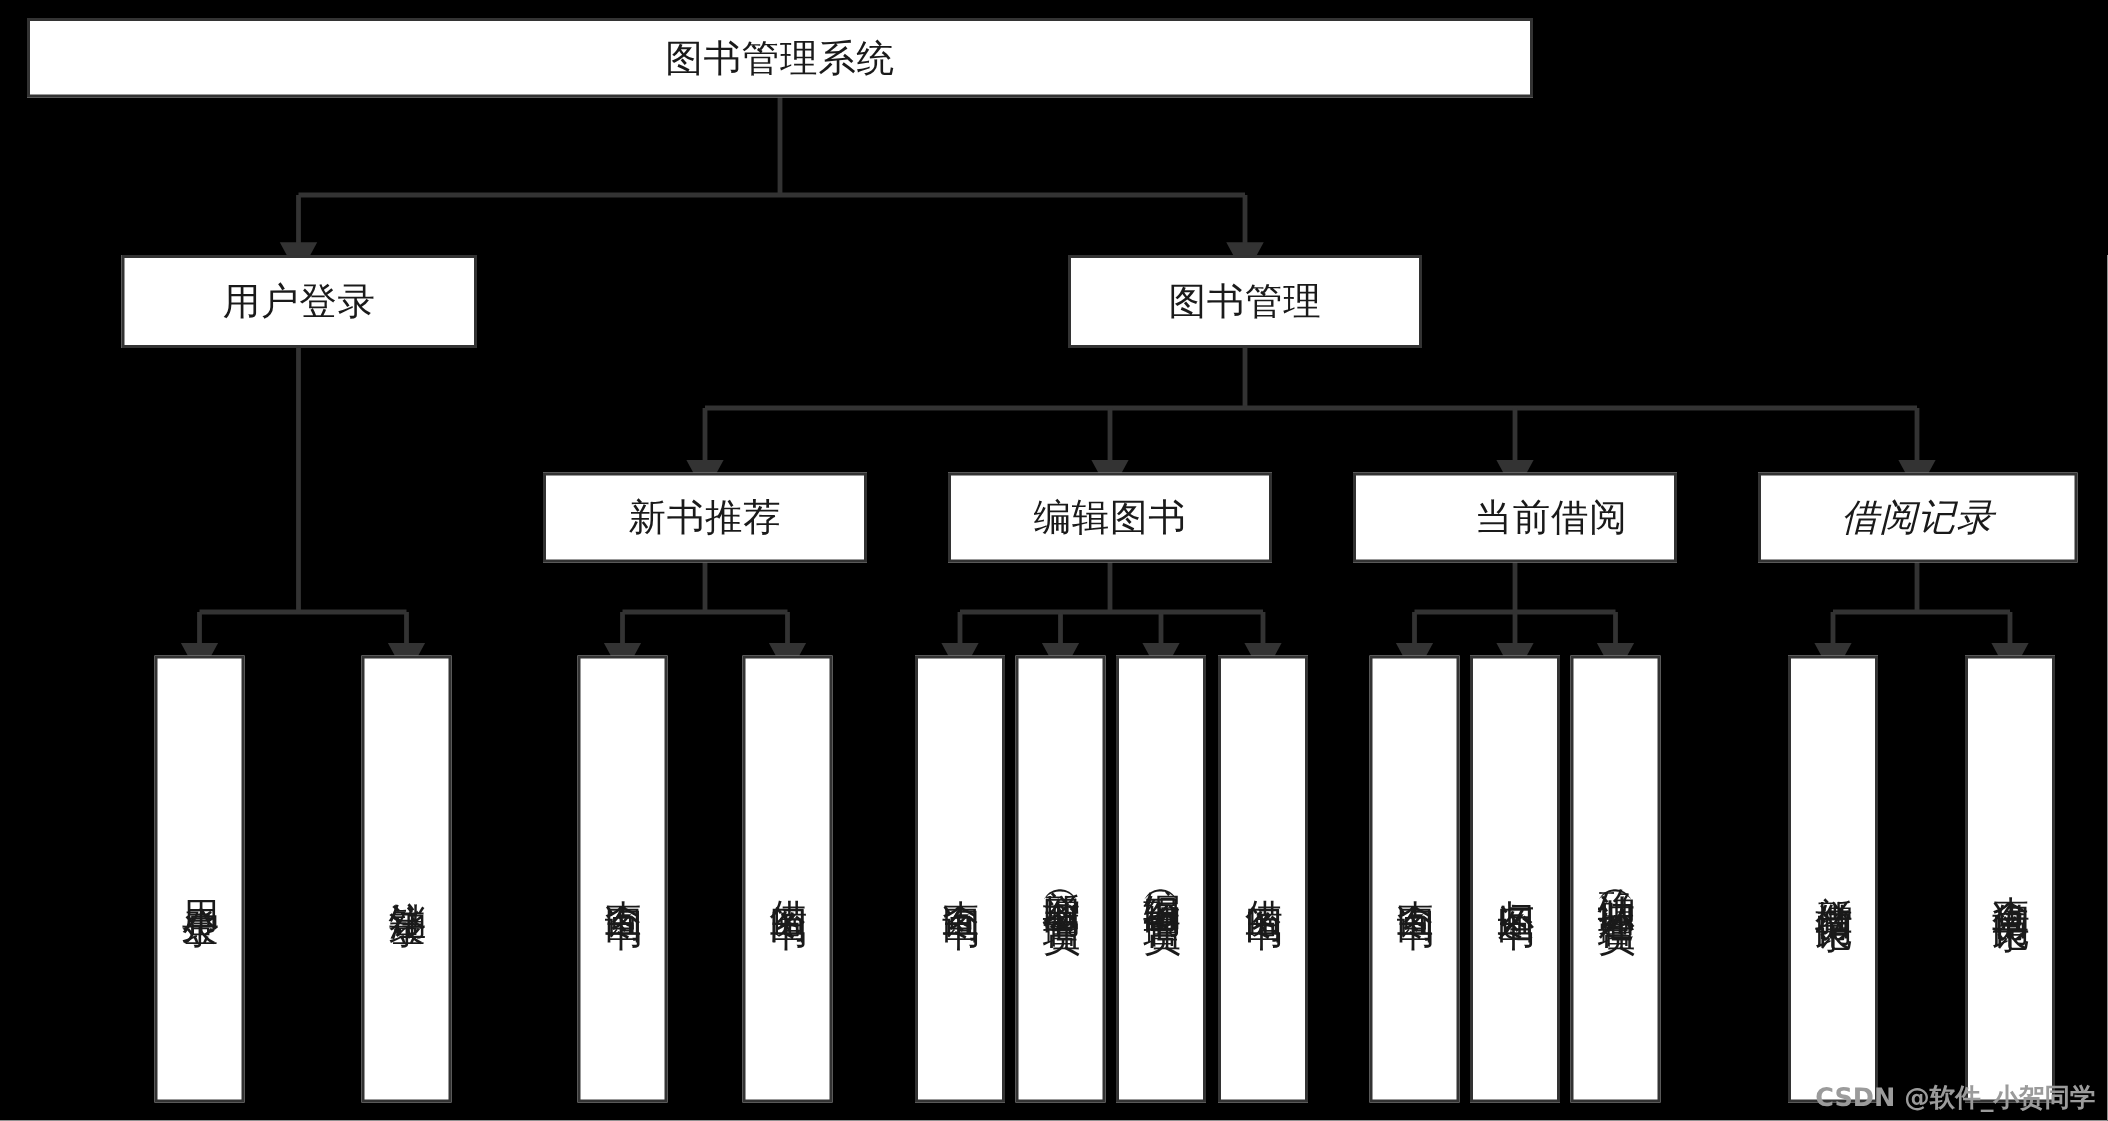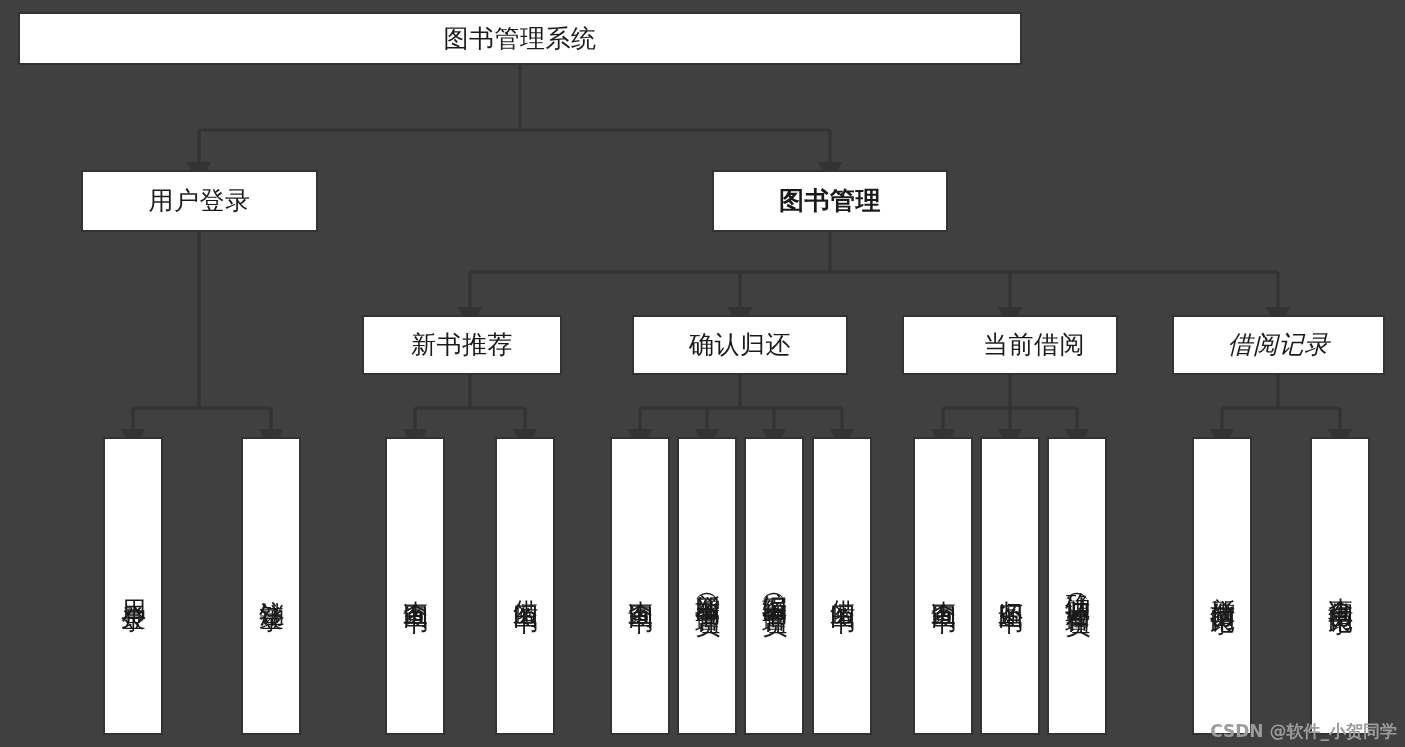--- a/index.html
+++ b/index.html
@@ -8,21 +8,21 @@
     padding: 0;
     background: #ffffff;
   }
   body {
     font-family: "DejaVu Sans", "Liberation Sans", sans-serif;
   }
   #diagram {
     position: relative;
     width: 1405px;
     height: 747px;
-    background: #404040;
+    background: #000000;
     overflow: hidden;
   }
   #edges {
     position: absolute;
     left: 0;
     top: 0;
     width: 1405px;
     height: 747px;
     pointer-events: none;
   }
@@ -132,29 +132,29 @@
     </g>
   </svg>
 
   <div class="node root h" style="left:18px; top:12px; width:1004px; height:53px;">
     <span class="label">图书管理系统</span>
   </div>
 
   <div class="node h" style="left:81px; top:170px; width:237px; height:62px;">
     <span class="label">用户登录</span>
   </div>
-  <div class="node h" style="left:712px; top:170px; width:236px; height:62px;font-weight:bold;">
+  <div class="node h" style="left:712px; top:170px; width:236px; height:62px;">
     <span class="label">图书管理</span>
   </div>
 
-  <div class="node h" style="left:362px; top:315px; width:200px; height:60px;">
+  <div class="node h" style="left:362px; top:315px; width:216px; height:60px;">
     <span class="label">新书推荐</span>
   </div>
   <div class="node h" style="left:632px; top:315px; width:216px; height:60px;">
-    <span class="label">确认归还</span>
+    <span class="label">编辑图书</span>
   </div>
   <div class="node h" style="left:902px; top:315px; width:216px; height:60px;padding-left:48px;">
     <span class="label">当前借阅</span>
   </div>
   <div class="node h" style="left:1172px; top:315px; width:213px; height:60px;font-style:italic;">
     <span class="label">借阅记录</span>
   </div>
 
   <div class="node v" style="left:103px; top:437px; width:60px; height:298px;">
     <span class="label">用户登录</span>

